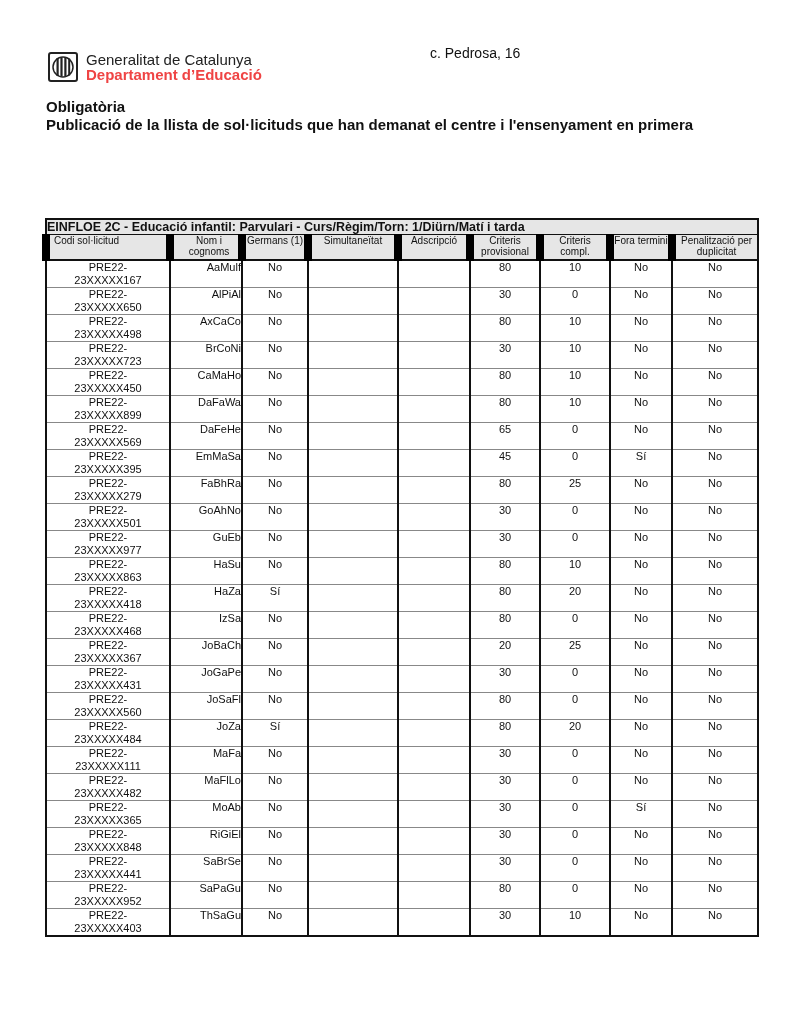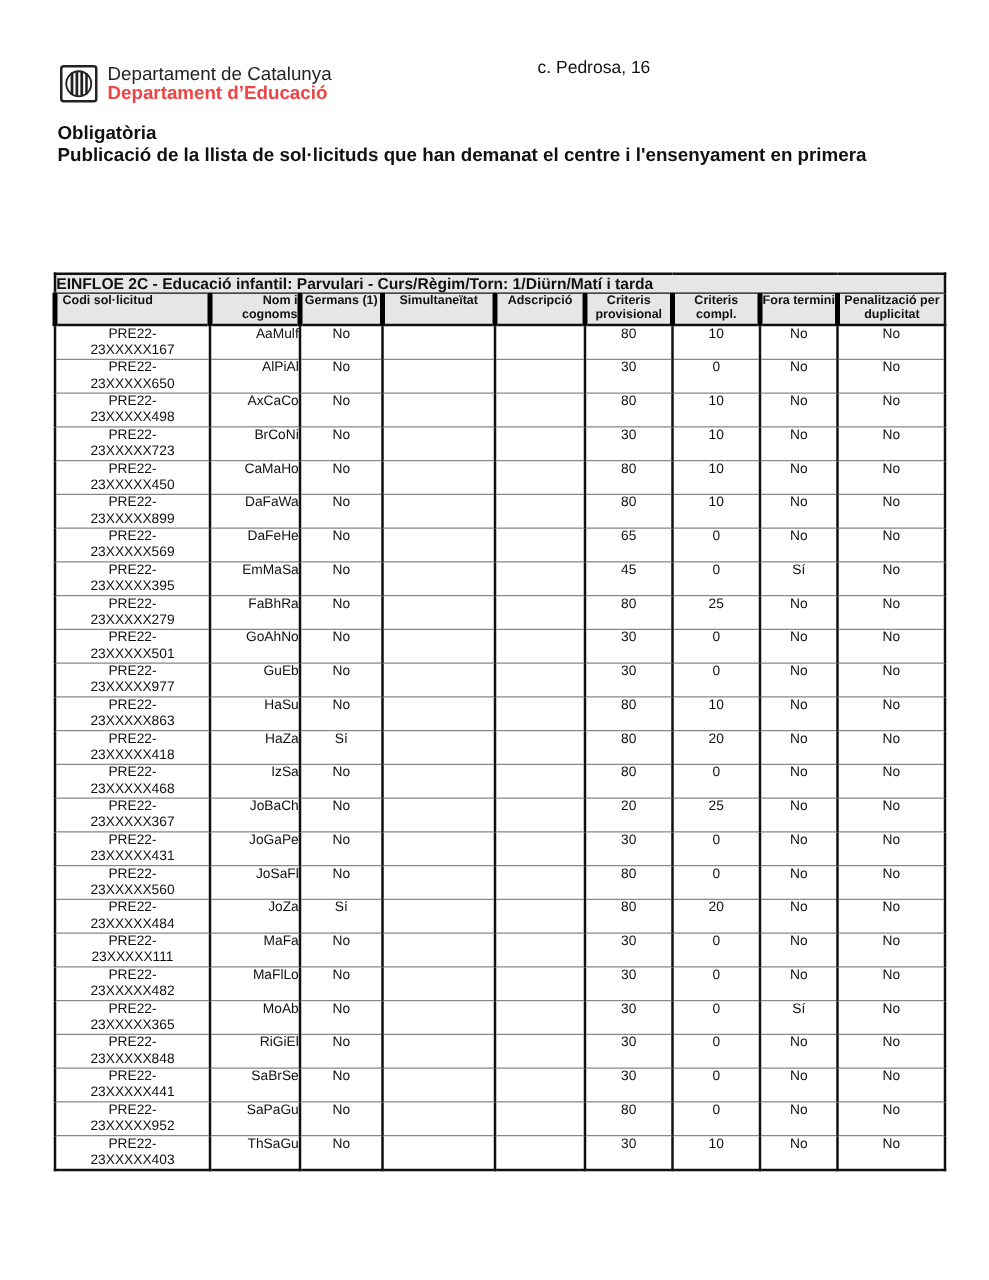--- a/index.html
+++ b/index.html
@@ -9,44 +9,44 @@
   .logo-mark svg { display: block; }
   .logo-text { margin-left: 8px; line-height: 15px; }
   .logo-line1 { font-size: 15px; color: #222; }
   .logo-line2 { font-size: 15px; font-weight: bold; color: #ef4444; }
   .address { position: absolute; left: 430px; top: 45px; font-size: 14px; line-height: 17px; color: #111; }
   .title-block { position: absolute; left: 46px; top: 98px; width: 700px; font-size: 15px; font-weight: bold; line-height: 18px; }
   .table-wrap { position: absolute; left: 42px; top: 218px; width: 712px; }
   table { border-collapse: collapse; width: 712px; table-layout: fixed; font-size: 11px; }
   td, th { padding: 0; }
   .caption-cell { border: 2px solid #111; border-bottom: 1px solid #111; background: #e6e6e6; text-align: left; font-weight: bold; font-size: 12.5px; height: 14px; line-height: 14px; }
-  th { background: #e6e6e6; font-weight: bold; font-size: 10px; line-height: 11px; vertical-align: top; text-align: center; border-left: 4px solid #000000; border-right: 2px solid #111; border-bottom: 2px solid #111; height: 24px; }
+  th { background: #e6e6e6; font-weight: normal; font-size: 10px; line-height: 11px; vertical-align: top; text-align: center; border-left: 8px solid #000000; border-right: 2px solid #111; border-bottom: 2px solid #111; height: 24px; }
   th.first { text-align: left; padding-left: 4px; }
-  th.second { text-align: right; padding-left: 6px; }
+  th.second { text-align: center; padding-left: 6px; }
   td { border-left: 2px solid #111; border-right: 2px solid #111; border-bottom: 1px solid #888; vertical-align: top; height: 26px; font-size: 11px; line-height: 13px; }
   tr:last-child td { border-bottom: 2px solid #111; }
   td.code { text-align: center; }
   td.name { text-align: right; padding-left: 6px; }
   td.c { text-align: center; }
 </style>
 </head>
 <body>
 
 <div class="logo">
   <div class="logo-mark">
     <svg width="22" height="22" viewBox="0 0 22 22">
       <circle cx="11" cy="11" r="10" fill="#fff" stroke="#222" stroke-width="1.5"></circle>
       <rect x="4.5" y="2" width="2.2" height="18" fill="#222"></rect>
       <rect x="8.4" y="1.5" width="2.2" height="19" fill="#222"></rect>
       <rect x="12.3" y="1.5" width="2.2" height="19" fill="#222"></rect>
       <rect x="16.2" y="2.5" width="2" height="17" fill="#222"></rect>
     </svg>
   </div>
   <div class="logo-text">
-    <div class="logo-line1">Departament de Catalunya</div>
+    <div class="logo-line1">Generalitat de Catalunya</div>
     <div class="logo-line2">Departament d’Educació</div>
   </div>
 </div>
 
 <div class="address">
   <div>c. Pedrosa, 16</div>
 </div>
 
 <div class="title-block">
   <div>Obligatòria</div>

